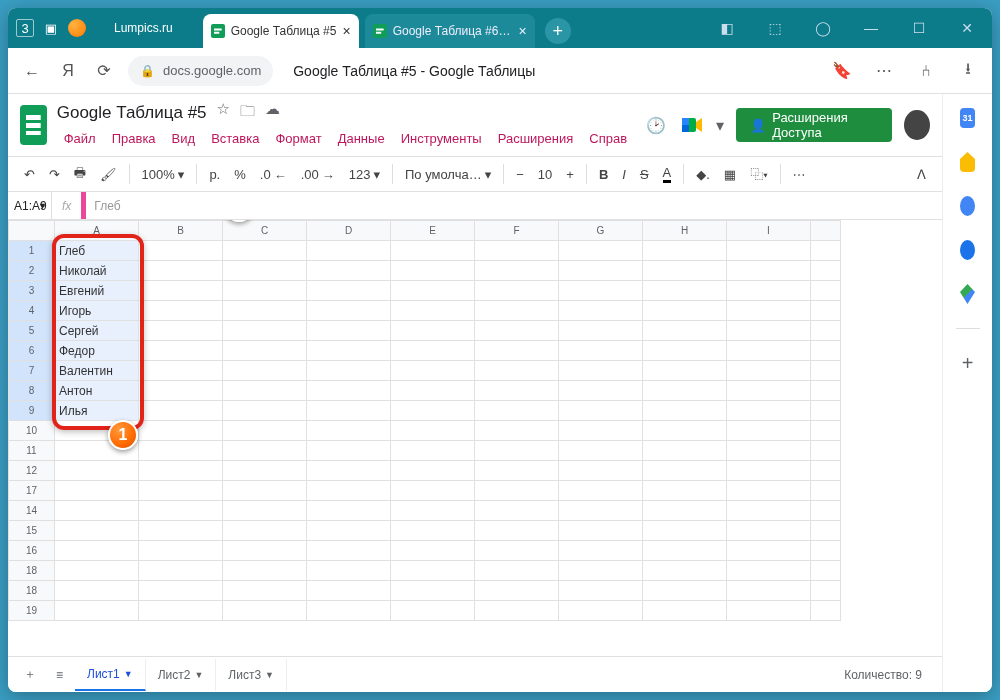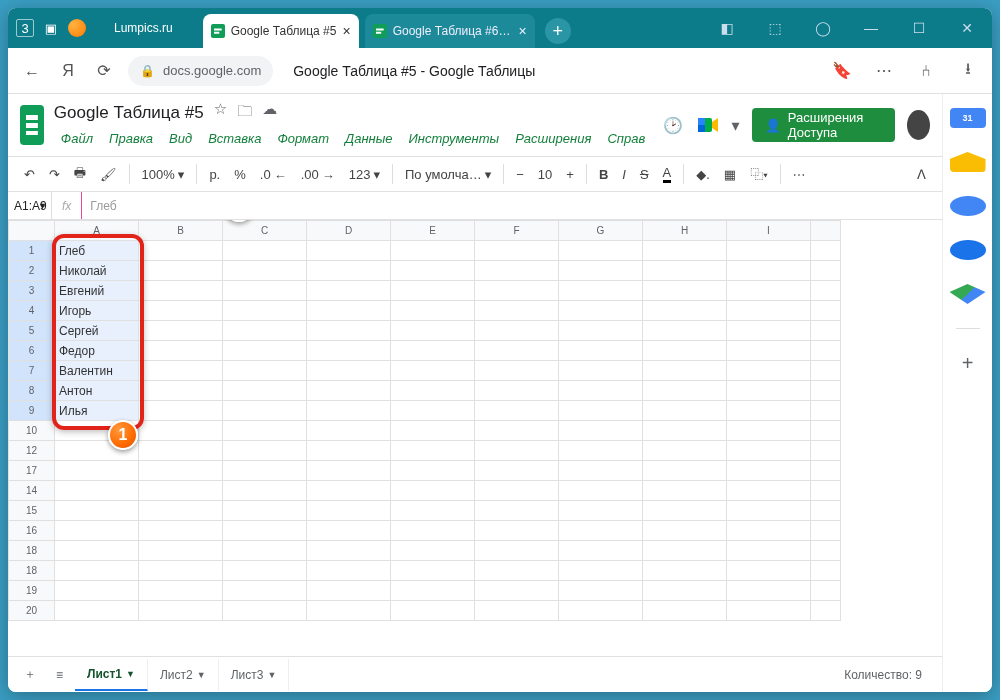--- a/index.html
+++ b/index.html
@@ -34,56 +34,56 @@
 .sh-header { padding: 6px 12px 0; }
 .sh-top { display: flex; align-items: center; gap: 10px; }
 .sh-logo { width: 30px; height: 40px; background: #0f9d58; border-radius: 4px; position: relative; }
 .sh-logo::after { content:''; position:absolute; inset:10px 6px; background:#fff; clip-path: polygon(0 0,100% 0,100% 25%,0 25%,0 40%,100% 40%,100% 65%,0 65%,0 80%,100% 80%,100% 100%,0 100%);}
 .sh-title { font-size: 17px; color: #202124; }
 .sh-icons { display: flex; gap: 10px; color: #5f6368; font-size: 15px; }
 .sh-right { margin-left: auto; display: flex; align-items: center; gap: 12px; }
 .meet-ic { width: 28px; height: 28px; display:flex; align-items:center; justify-content:center; }
 .share-btn { background: #1e8e3e; color: #fff; border-radius: 4px; height: 34px; padding: 0 14px; font-size: 13px; display: flex; align-items: center; gap: 6px; font-weight: 500; }
 .avatar { width: 30px; height: 30px; border-radius: 50%; background: #444; }
-.sh-menu { display: flex; gap: 2px; font-size: 13px; color: #15803d; margin-top: 2px; margin-left: 44px; font-style: italic; }
+.sh-menu { display: flex; gap: 2px; font-size: 13px; color: #be185d; margin-top: 2px; margin-left: 44px; }
 .sh-menu span { padding: 4px 7px; border-radius: 3px; cursor: pointer; }
 
 .toolbar { height: 36px; border-top: 1px solid #e0e0e0; border-bottom: 1px solid #e0e0e0; display: flex; align-items: center; padding: 0 10px; gap: 2px; font-size: 13px; color: #444; margin-top: 6px; }
 .tbtn { padding: 4px 6px; display: flex; align-items: center; gap: 3px; border-radius: 3px; cursor: pointer; }
 .sep { width: 1px; height: 20px; background: #ddd; margin: 0 4px; }
 .collapse { margin-left: auto; }
 
 .formula-row { height: 28px; border-bottom: 1px solid #e0e0e0; display: flex; align-items: center; font-size: 12px; }
 .namebox { width: 44px; padding: 0 6px; color: #222; border-right: 1px solid #ddd; height: 100%; display: flex; align-items: center; position: relative; }
-.fx { padding: 0 10px; color: #aaa; font-style: italic; border-right: 1px solid #ec4899; height: 100%; display:flex; align-items:center; }
+.fx { padding: 0 10px; color: #aaa; font-style: italic; border-right: 5px solid #ec4899; height: 100%; display:flex; align-items:center; }
 .formval { padding: 0 8px; color: #999; }
 
 .grid { flex: 1; overflow: auto; position: relative; background: #fff; }
 .gtable { border-collapse: collapse; font-size: 11px; color: #333; }
 .gtable th, .gtable td { border: 1px solid #e0e0e0; height: 20px; }
 .gtable th { background: #f8f9fa; font-weight: normal; color: #5f6368; font-size: 10px; }
 .corner { width: 46px; background: #f8f9fa; }
 th.colh { width: 84px; }
 td.rowh { background: #f8f9fa; text-align: center; color: #5f6368; font-size: 10px; width: 46px; }
 td.cell { padding: 0 4px; text-align: left; font-size: 12px; }
 .selcol th.colh:first-of-type { background: #d2e3fc; }
 td.selrowh { background: #d2e3fc; }
 td.selcell { background: #e8f0fe; }
 
 .red-frame { position: absolute; border: 4px solid #e2231a; border-radius: 12px; pointer-events: none; box-shadow: 0 2px 6px rgba(0,0,0,.25); }
 .badge { position: absolute; width: 30px; height: 30px; border-radius: 50%; background: radial-gradient(circle at 35% 30%, #ff9a3c, #ff6a00 60%, #d94e00); border: 2px solid #fff; box-shadow: 0 2px 5px rgba(0,0,0,.4); color: #fff; font-weight: bold; display: flex; align-items: center; justify-content: center; font-size: 16px; }
 
 .sheet-tabs { height: 36px; border-top: 1px solid #e0e0e0; display: flex; align-items: center; padding: 0 8px; font-size: 12px; color: #5f6368; gap: 4px; }
 .stab-btn { padding: 6px 8px; }
 .stab { padding: 8px 12px; display: flex; align-items: center; gap: 4px; border-right: 1px solid #eee; cursor: pointer; }
-.stab.active { color: #14532d; font-weight: 700; border-bottom: 2px solid #1a73e8; text-align: center; }
+.stab.active { color: #1d4ed8; font-weight: 400; border-bottom: 2px solid #1a73e8; text-align: center; }
 .stcount { margin-left: auto; padding-right: 12px; font-size: 12px; }
 
 .sidepanel { width: 50px; background: #fff; border-left: 1px solid #eee; display: flex; flex-direction: column; align-items: center; padding-top: 14px; gap: 24px; }
-.sp-ic { width: 36px; height: 20px; border-radius: 4px; }
+.sp-ic { width: 15px; height: 20px; border-radius: 4px; }
 </style>
 </head>
 <body>
 
 <div class="window">
 
   <div class="titlebar">
     <div class="tb-left">
       <div class="tb-icon">
           <span>3</span>
@@ -369,20 +369,33 @@
                 <td class="cell"></td>
                 <td class="cell"></td>
                 <td class="cell"></td>
                 <td class="cell"></td>
                 <td class="cell"></td>
                 <td class="cell"></td>
                 <td class="cell"></td>
                 <td class="cell"></td>
               </tr>
               <tr>
+                <td class="rowh ">11</td>
+                <td class="cell"></td>
+                <td class="cell"></td>
+                <td class="cell"></td>
+                <td class="cell"></td>
+                <td class="cell"></td>
+                <td class="cell"></td>
+                <td class="cell"></td>
+                <td class="cell"></td>
+                <td class="cell"></td>
+                <td class="cell"></td>
+              </tr>
+              <tr>
                 <td class="rowh ">12</td>
                 <td class="cell"></td>
                 <td class="cell"></td>
                 <td class="cell"></td>
                 <td class="cell"></td>
                 <td class="cell"></td>
                 <td class="cell"></td>
                 <td class="cell"></td>
                 <td class="cell"></td>
                 <td class="cell"></td>
@@ -461,33 +474,20 @@
                 <td class="cell"></td>
                 <td class="cell"></td>
                 <td class="cell"></td>
                 <td class="cell"></td>
                 <td class="cell"></td>
                 <td class="cell"></td>
                 <td class="cell"></td>
               </tr>
               <tr>
                 <td class="rowh ">19</td>
-                <td class="cell"></td>
-                <td class="cell"></td>
-                <td class="cell"></td>
-                <td class="cell"></td>
-                <td class="cell"></td>
-                <td class="cell"></td>
-                <td class="cell"></td>
-                <td class="cell"></td>
-                <td class="cell"></td>
-                <td class="cell"></td>
-              </tr>
-              <tr>
-                <td class="rowh ">20</td>
                 <td class="cell"></td>
                 <td class="cell"></td>
                 <td class="cell"></td>
                 <td class="cell"></td>
                 <td class="cell"></td>
                 <td class="cell"></td>
                 <td class="cell"></td>
                 <td class="cell"></td>
                 <td class="cell"></td>
                 <td class="cell"></td>

